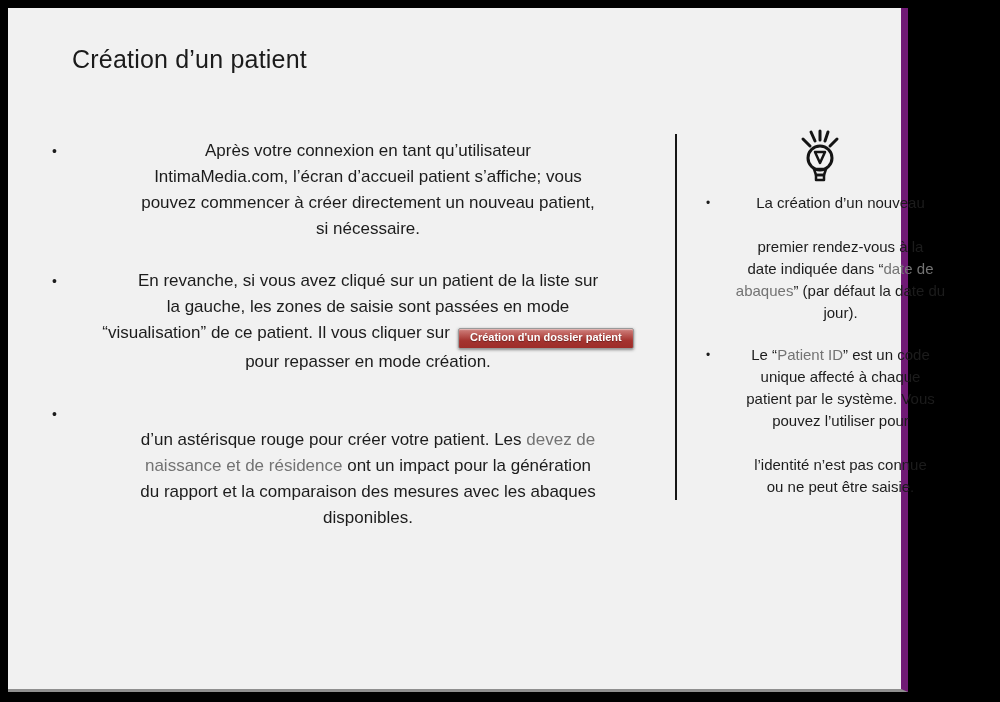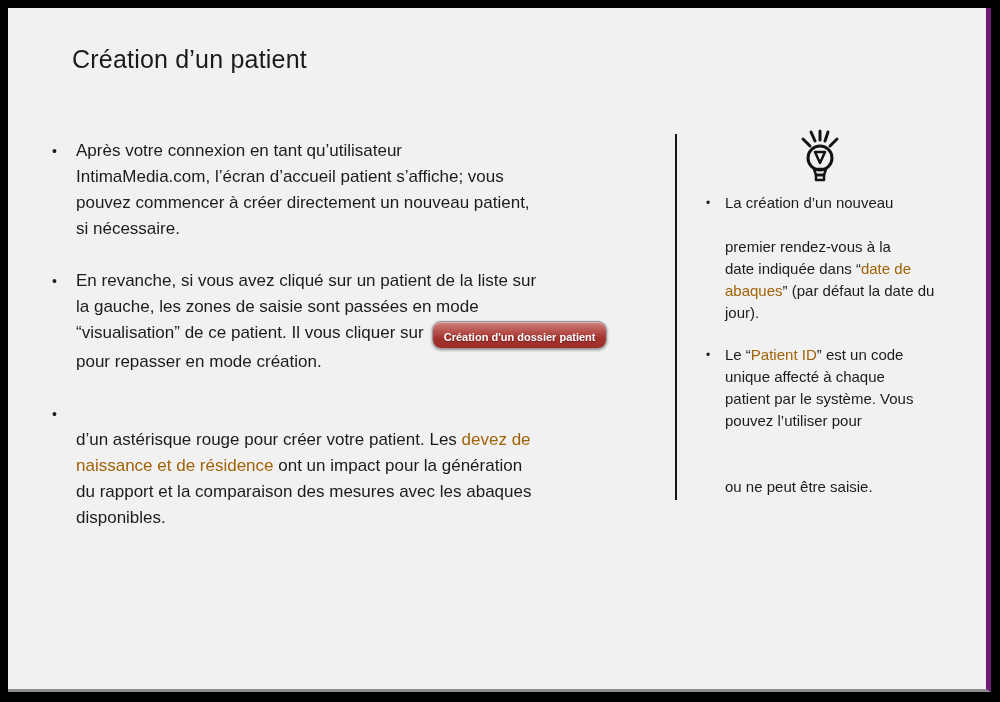--- a/index.html
+++ b/index.html
@@ -1,44 +1,44 @@
 <!DOCTYPE html>
 <html><head>
 <meta charset="utf-8">
 <style>
   html,body{margin:0;padding:0;}
   body{
     width:1000px;height:702px;position:relative;background:#000;
     font-family:"Liberation Sans","DejaVu Sans",sans-serif;overflow:hidden;
   }
   .slide{
-    position:absolute;left:8px;top:8px;width:983px;height:684px;
+    position:absolute;left:8px;top:8px;width:900px;height:684px;
     background:#F1F1F1;box-sizing:border-box;
-    border-right:5px solid #701a75;border-bottom:3px solid #8f8f8f;
+    border-right:7px solid #701a75;border-bottom:3px solid #8f8f8f;
   }
   .title{
     position:absolute;left:64px;top:36px;margin:0;
     font-size:25px;font-weight:400;color:#1b1b1b;line-height:30px;letter-spacing:.2px;
   }
   .left-col{position:absolute;left:42px;top:130px;width:610px;
     font-size:17px;line-height:26px;color:#1c1c1c;}
   .li{display:flex;margin-bottom:26px;}
   .li:last-child{margin-bottom:0;}
   .b{flex:none;width:26px;padding-left:2px;font-size:14px;box-sizing:border-box;}
-  .t{flex:1 1 auto;}
+  .t{flex:1 1 auto;text-align:center;}
   .divider{position:absolute;left:667px;top:126px;width:2px;height:366px;background:#161616;}
   .tip-icon{position:absolute;left:788px;top:117px;width:48px;height:58px;}
   .right-col{position:absolute;left:698px;top:184px;width:250px;
     font-size:15px;line-height:22px;color:#1c1c1c;}
   .right-col .li{margin-bottom:20px;}
   .right-col .b{width:19px;font-size:12px;padding-left:0;}
-  .red{color:#a16207;}
+  .red{color:#737373;}
   .inline-btn{
-    display:inline-block;margin-left:8px;padding:9px 11px 4px;
-    border-radius:9px;border:1px solid #9a9a9a;
+    display:inline-block;margin-left:8px;padding:2px 11px 4px;
+    border-radius:2px;border:1px solid #9a9a9a;
     background:linear-gradient(to bottom,#cf827e 0%,#bb5a56 30%,#a4332f 62%,#9d2d29 100%);
     box-shadow:0 1px 3px rgba(110,110,110,.8), inset 0 1px 1px rgba(255,255,255,.45);
     color:#fff;font-weight:bold;font-size:11px;line-height:13px;
     text-shadow:0 1px 1px rgba(0,0,0,.35);
     vertical-align:-3px;white-space:nowrap;
   }
 </style>
 </head>
 <body>
 
@@ -79,17 +79,17 @@
     </svg>
   </div>
 
   <div class="right-col">
     <div class="li">
       <span class="b">•</span>
       <div class="t"><span>La création d’un nouveau</span><br><br><span>premier rendez-vous à la</span><br><span>date indiquée dans “</span><span class="red">date de</span><br><span class="red">abaques</span><span>” (par défaut la date du</span><br><span>jour).</span></div>
     </div>
     <div class="li">
       <span class="b">•</span>
-      <div class="t"><span>Le “</span><span class="red">Patient ID</span><span>” est un code</span><br><span>unique affecté à chaque</span><br><span>patient par le système. Vous</span><br><span>pouvez l’utiliser pour</span><br><br><br><span>ou ne peut être saisie.</span></div>
+      <div class="t"><span>Le “</span><span class="red">Patient ID</span><span>” est un code</span><br><span>unique affecté à chaque</span><br><span>patient par le système. Vous</span><br><span>pouvez l’utiliser pour</span><br><br><span>l’identité n’est pas connue</span><br><span>ou ne peut être saisie.</span></div>
     </div>
   </div>
 
 </div>
 
 </body></html>

